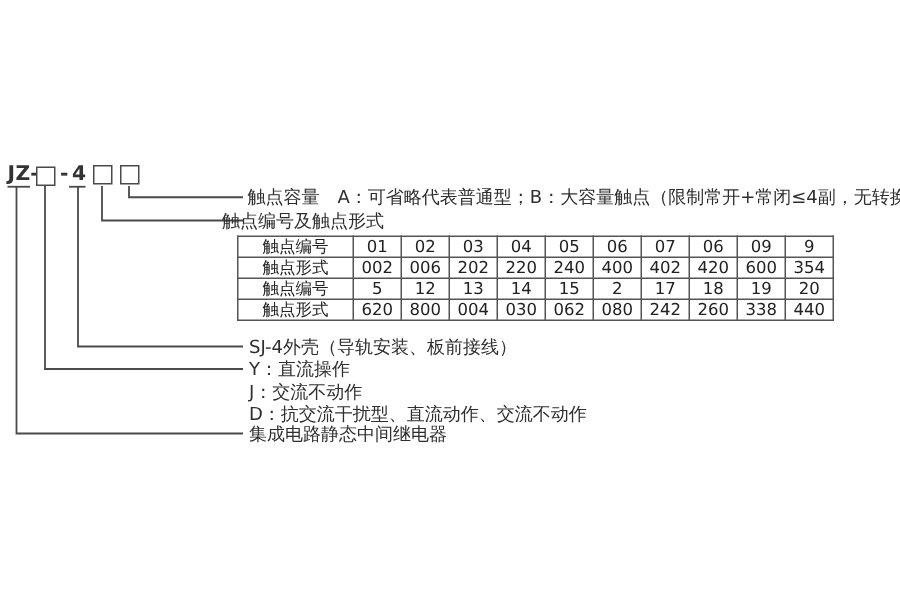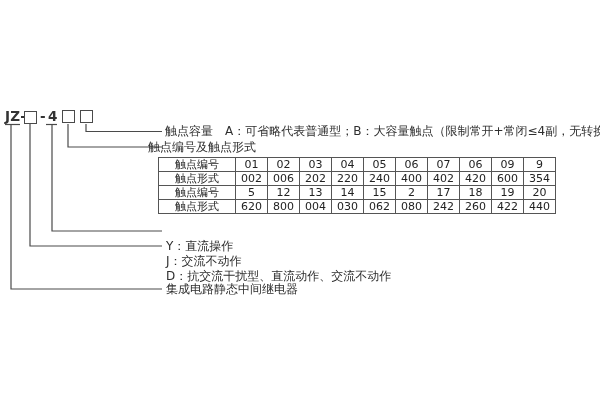--- a/index.html
+++ b/index.html
@@ -48,20 +48,21 @@
 
     <polyline points="11,124.5 11,289 162,289" fill="none" stroke="#4a4a4a" stroke-width="1.2"></polyline>
     <polyline points="30,124 30,246 162,246" fill="none" stroke="#4a4a4a" stroke-width="1.2"></polyline>
     <polyline points="52,124.5 52,231 162,231" fill="none" stroke="#4a4a4a" stroke-width="1.2"></polyline>
     <polyline points="68,124 68,147 162,147" fill="none" stroke="#4a4a4a" stroke-width="1.2"></polyline>
     <polyline points="86,124 86,131.5 162,131.5" fill="none" stroke="#4a4a4a" stroke-width="1.2"></polyline>
   </svg>
 
   <div class="ann" style="left:165px;top:124px">触点容量　A：可省略代表普通型；B：大容量触点（限制常开+常闭≤4副，无转换）</div>
   <div class="ann" style="left:148px;top:140px">触点编号及触点形式</div>
+  <div class="ann" style="left:166px;top:224px">SJ-4外壳（导轨安装、板前接线）</div>
   <div class="ann" style="left:166px;top:239px">Y：直流操作</div>
   <div class="ann" style="left:166px;top:254px">J：交流不动作</div>
   <div class="ann" style="left:166px;top:269px">D：抗交流干扰型、直流动作、交流不动作</div>
   <div class="ann" style="left:166px;top:282px">集成电路静态中间继电器</div>
 
   <table class="contact">
     <tbody id="tbl">
         <tr>
           <td class="hd">触点编号</td>
           <td>01</td>
@@ -104,19 +105,19 @@
         <tr>
           <td class="hd">触点形式</td>
           <td>620</td>
           <td>800</td>
           <td>004</td>
           <td>030</td>
           <td>062</td>
           <td>080</td>
           <td>242</td>
           <td>260</td>
-          <td>422</td>
+          <td>338</td>
           <td>440</td>
         </tr>
       </tbody>
   </table>
 
 </div>
 
 </body></html>

